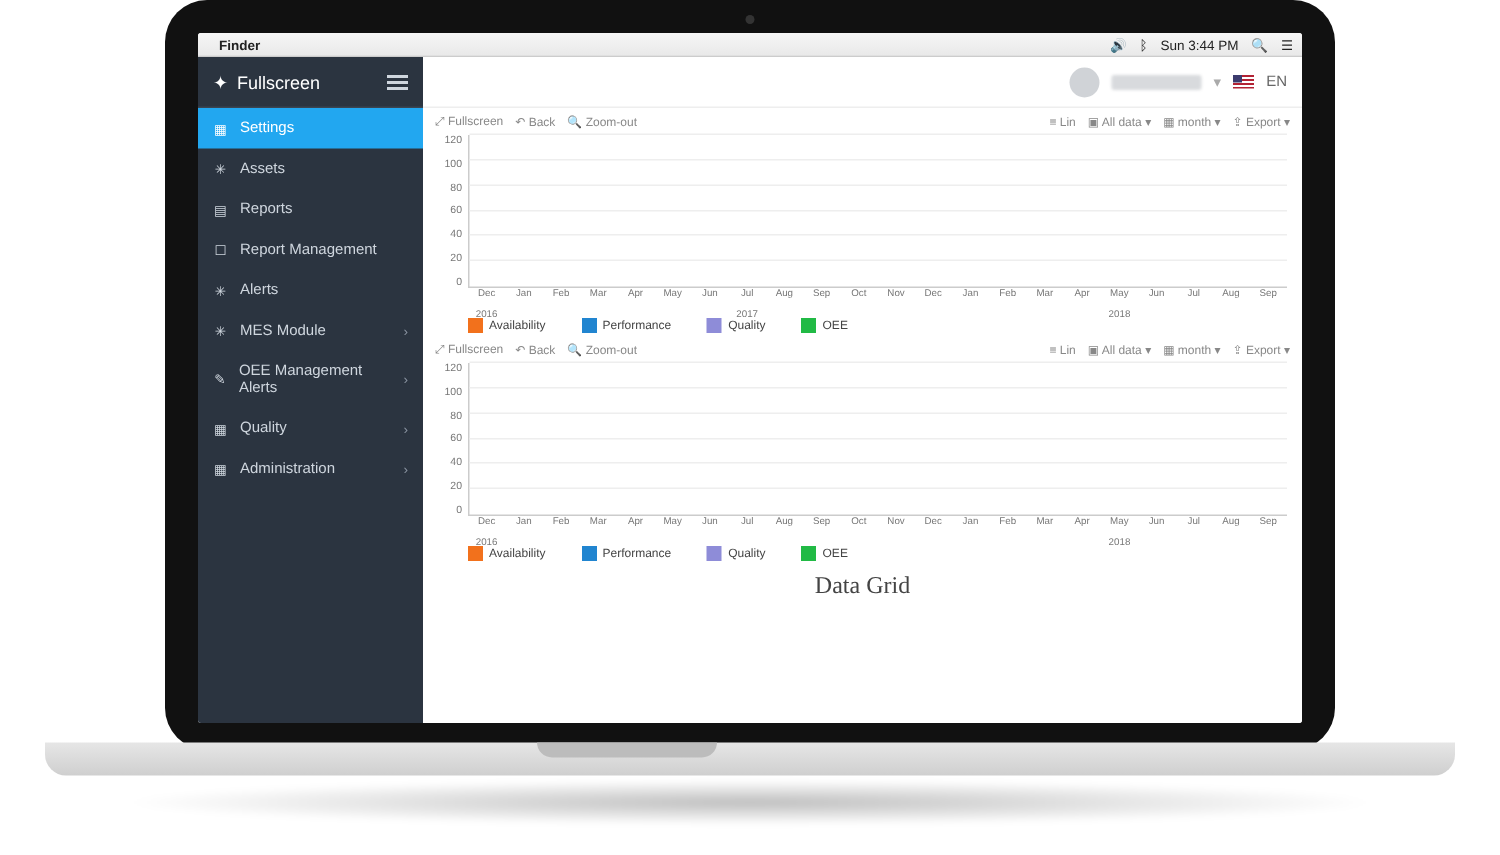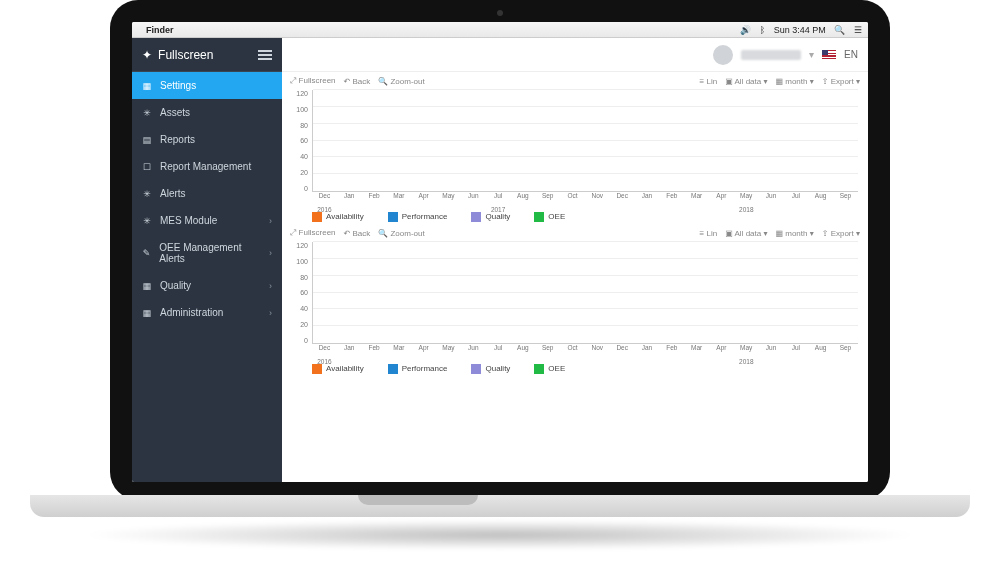--- a/index.html
+++ b/index.html
@@ -539,20 +539,21 @@
                     <div class="year-cell" style="position:absolute;left:79.54545454545455%;transform:translateX(-50%)">2018</div>
                   </div>
                 </div>
                 <div class="legend">
                   <span><span class="swatch c0"></span>Availability</span>
                   <span><span class="swatch c1"></span>Performance</span>
                   <span><span class="swatch c2"></span>Quality</span>
                   <span><span class="swatch c3"></span>OEE</span>
                 </div>
               </div>
+              <div class="chart-title">Data Grid</div>
             </div>
         </div>
       </div>
 
     </div>
   </div>
   <div class="base"></div>
   <div class="notch"></div>
   <div class="shadow"></div>
 </div>

